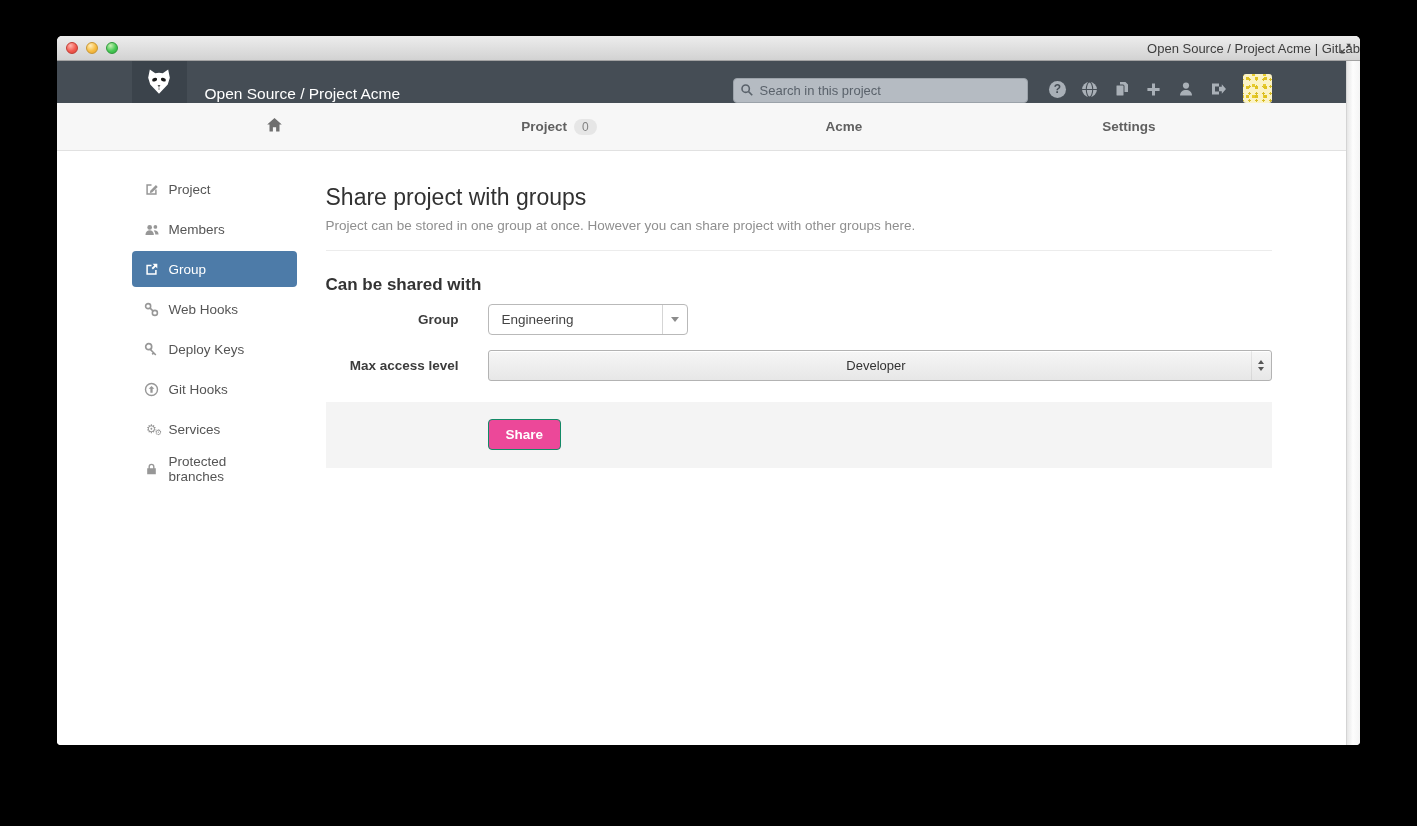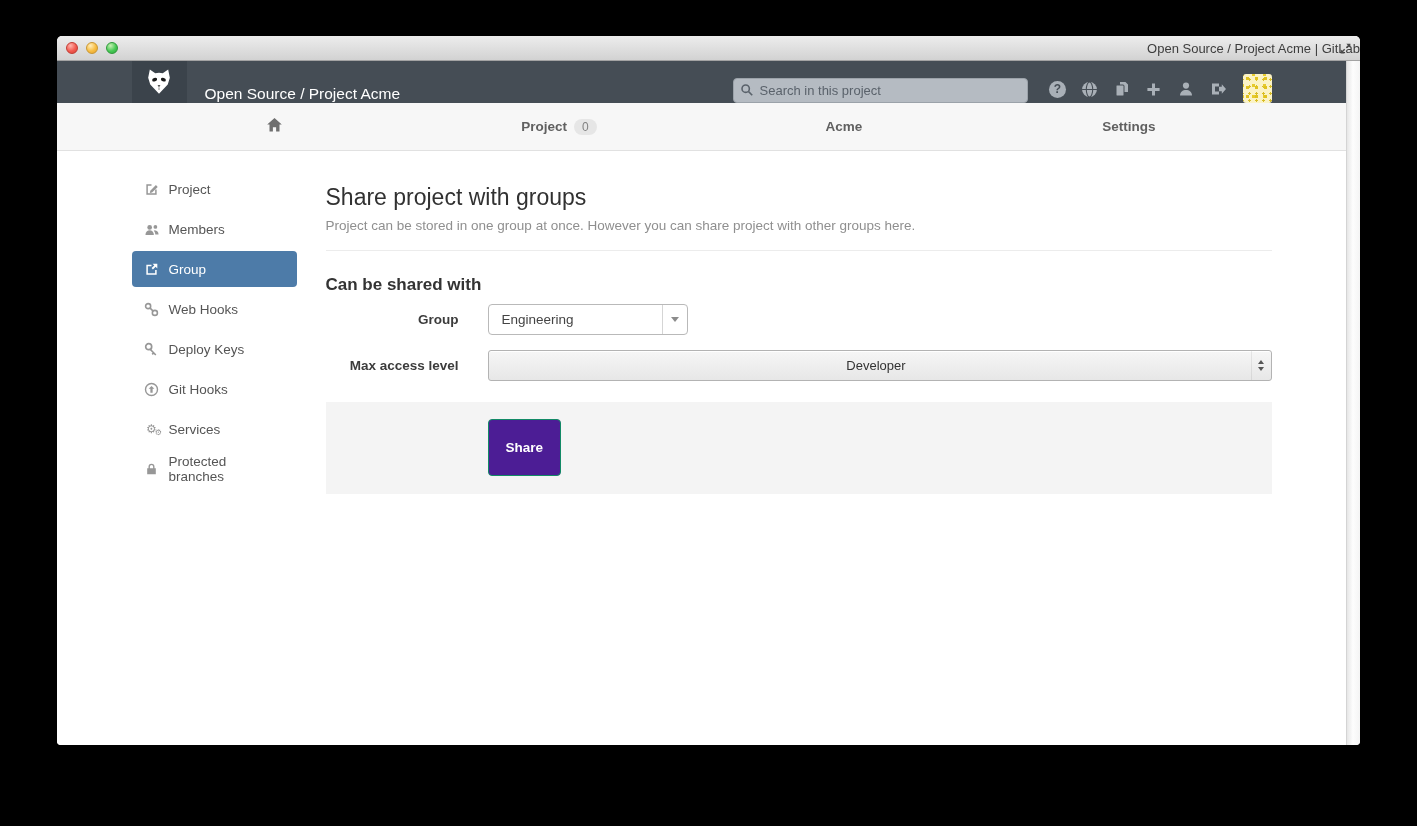--- a/index.html
+++ b/index.html
@@ -103,22 +103,22 @@
   .native-select-text { flex:1; font-size:13px; color:#333; padding-left:13px;text-align:center; }
   .stepper { width:20px; height:100%; display:flex; flex-direction:column;
              align-items:center; justify-content:center; gap:3px;
              border-left:1px solid rgba(0,0,0,.07); }
   .tri-up-s { width:0; height:0; border-left:3.5px solid transparent;
               border-right:3.5px solid transparent; border-bottom:4.5px solid #555; }
   .tri-down-s { width:0; height:0; border-left:3.5px solid transparent;
                 border-right:3.5px solid transparent; border-top:4.5px solid #555; }
 
   .form-actions { background:#f4f4f4; margin-top:21px; padding:17px 20px 18px 162px; }
-  .share-btn { background:#4c1d95; border:1px solid #128a66; border-radius:4px;
-               color:#fff; font-size:13.5px; font-weight:bold; padding:20px 17px;
+  .share-btn { background:#ec4899; border:1px solid #128a66; border-radius:4px;
+               color:#fff; font-size:13.5px; font-weight:bold; padding:7px 17px;
                cursor:pointer; font-family:"Liberation Sans", sans-serif; }
 </style>
 </head>
 <body>
 
 <div class="window">
 
   <div class="titlebar">
     <div class="traffic">
       <span class="light red"></span>

